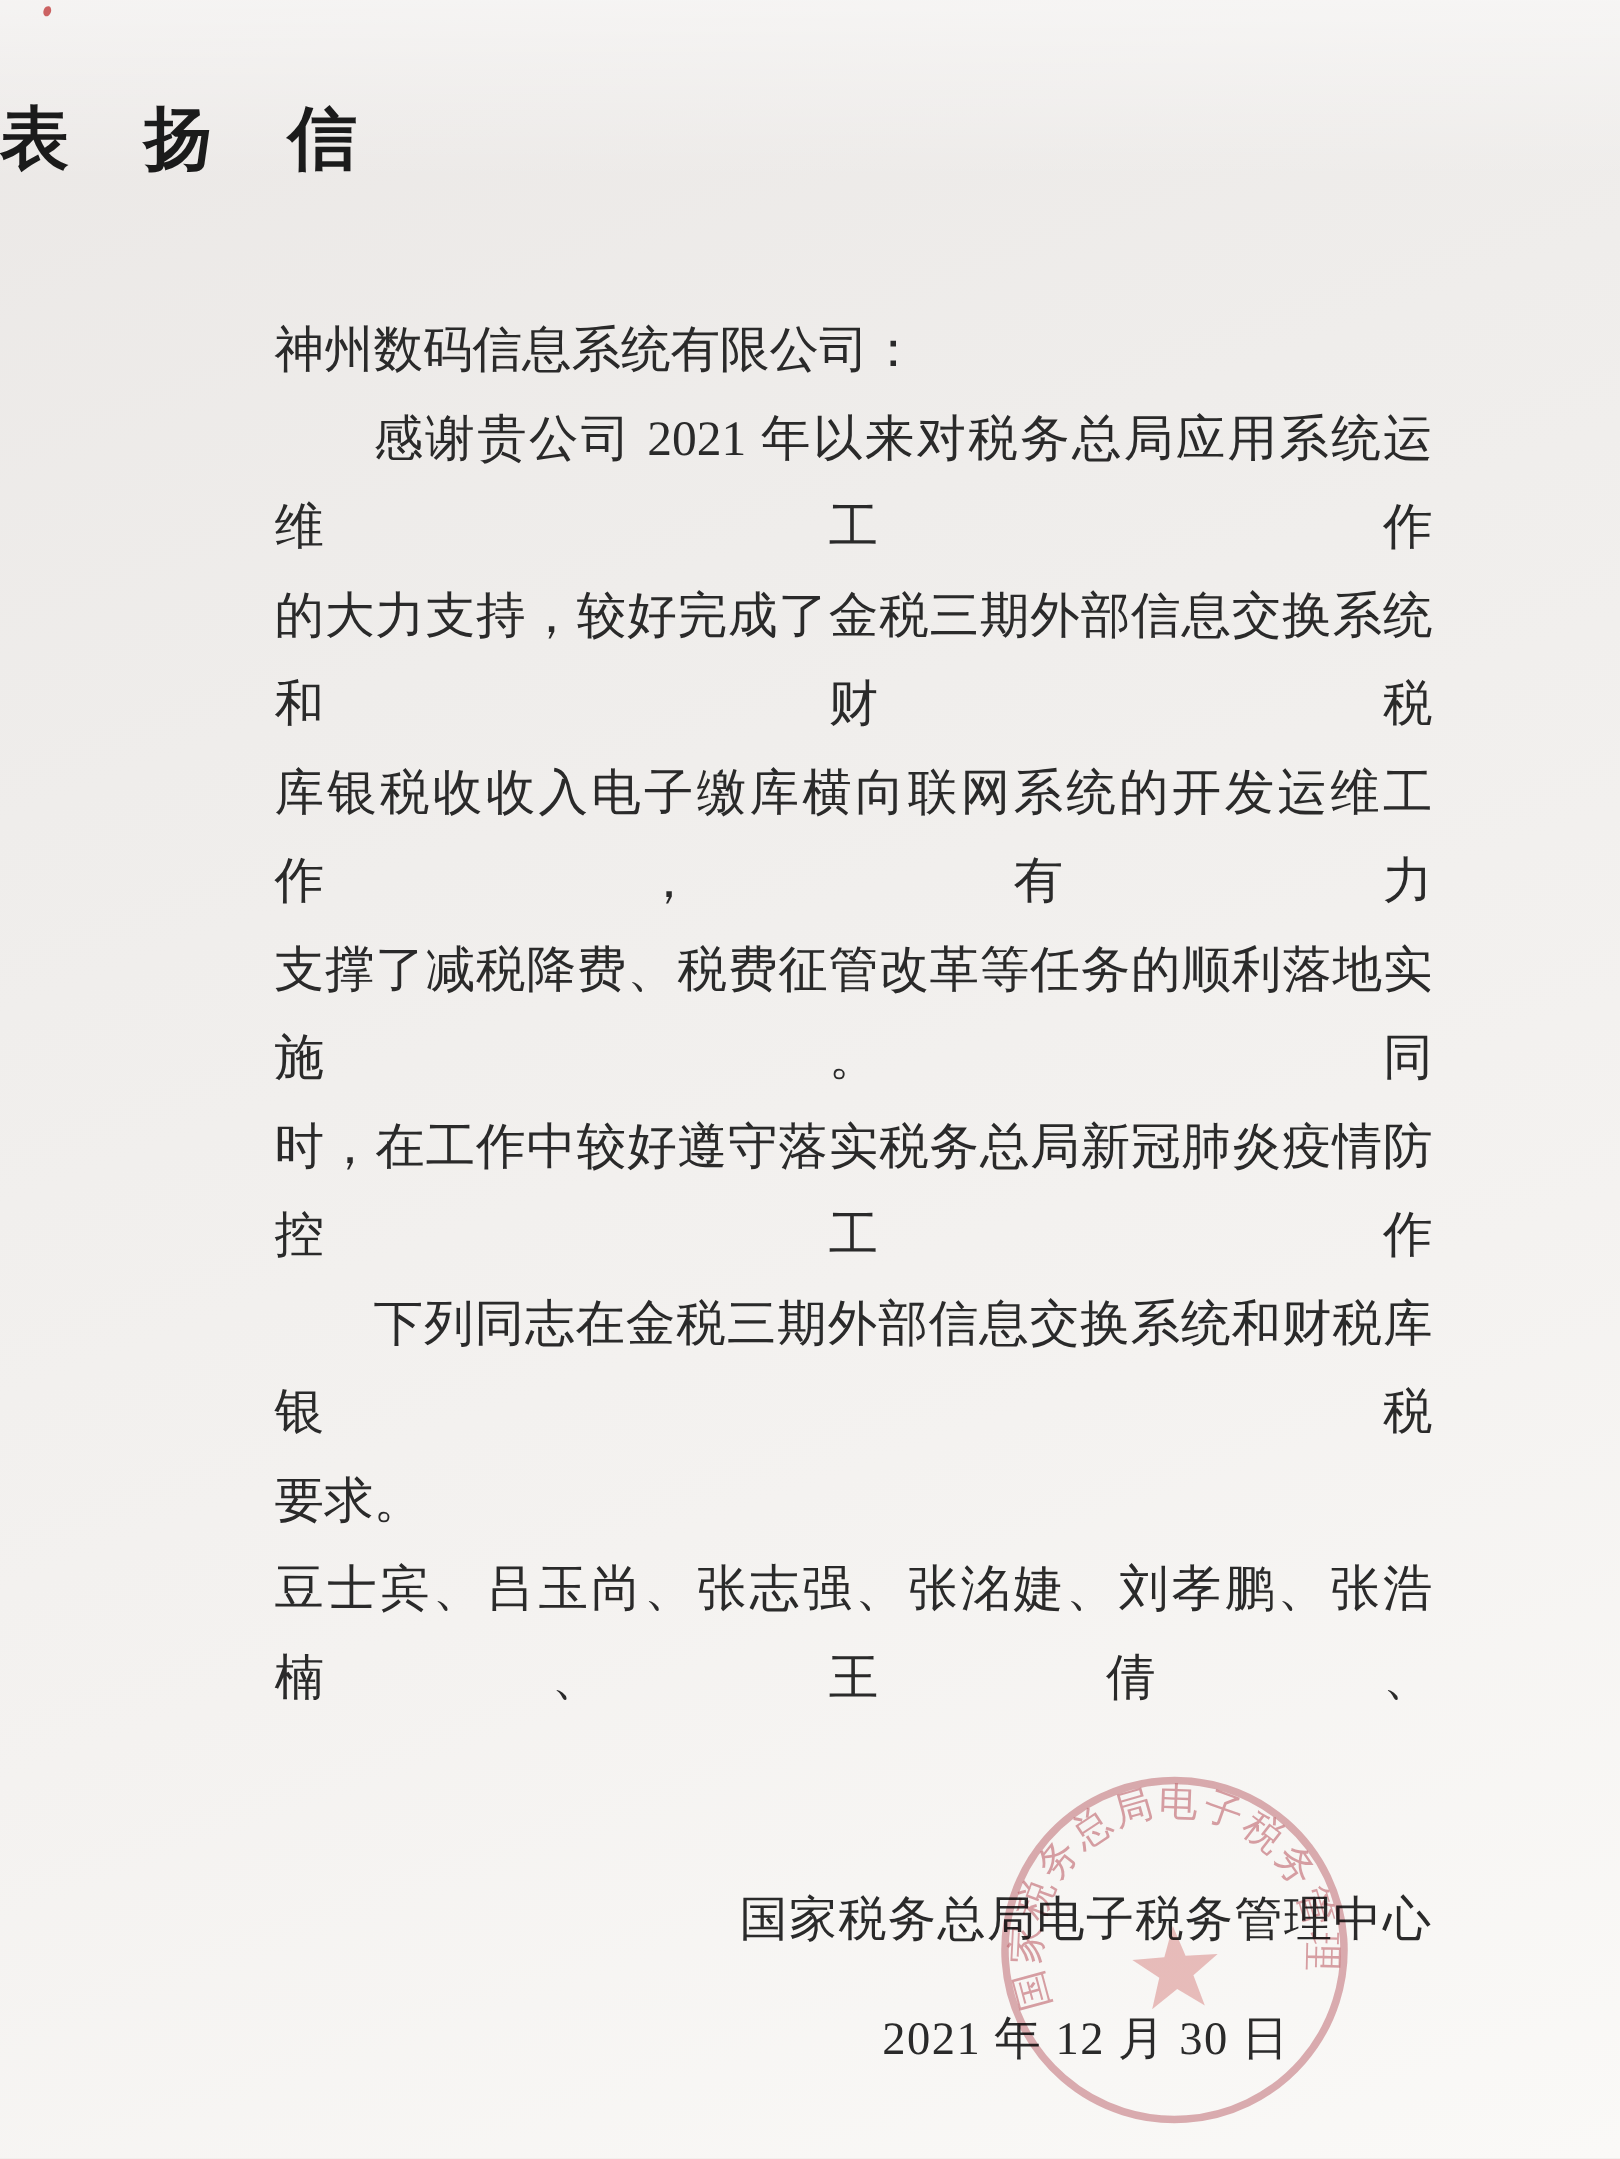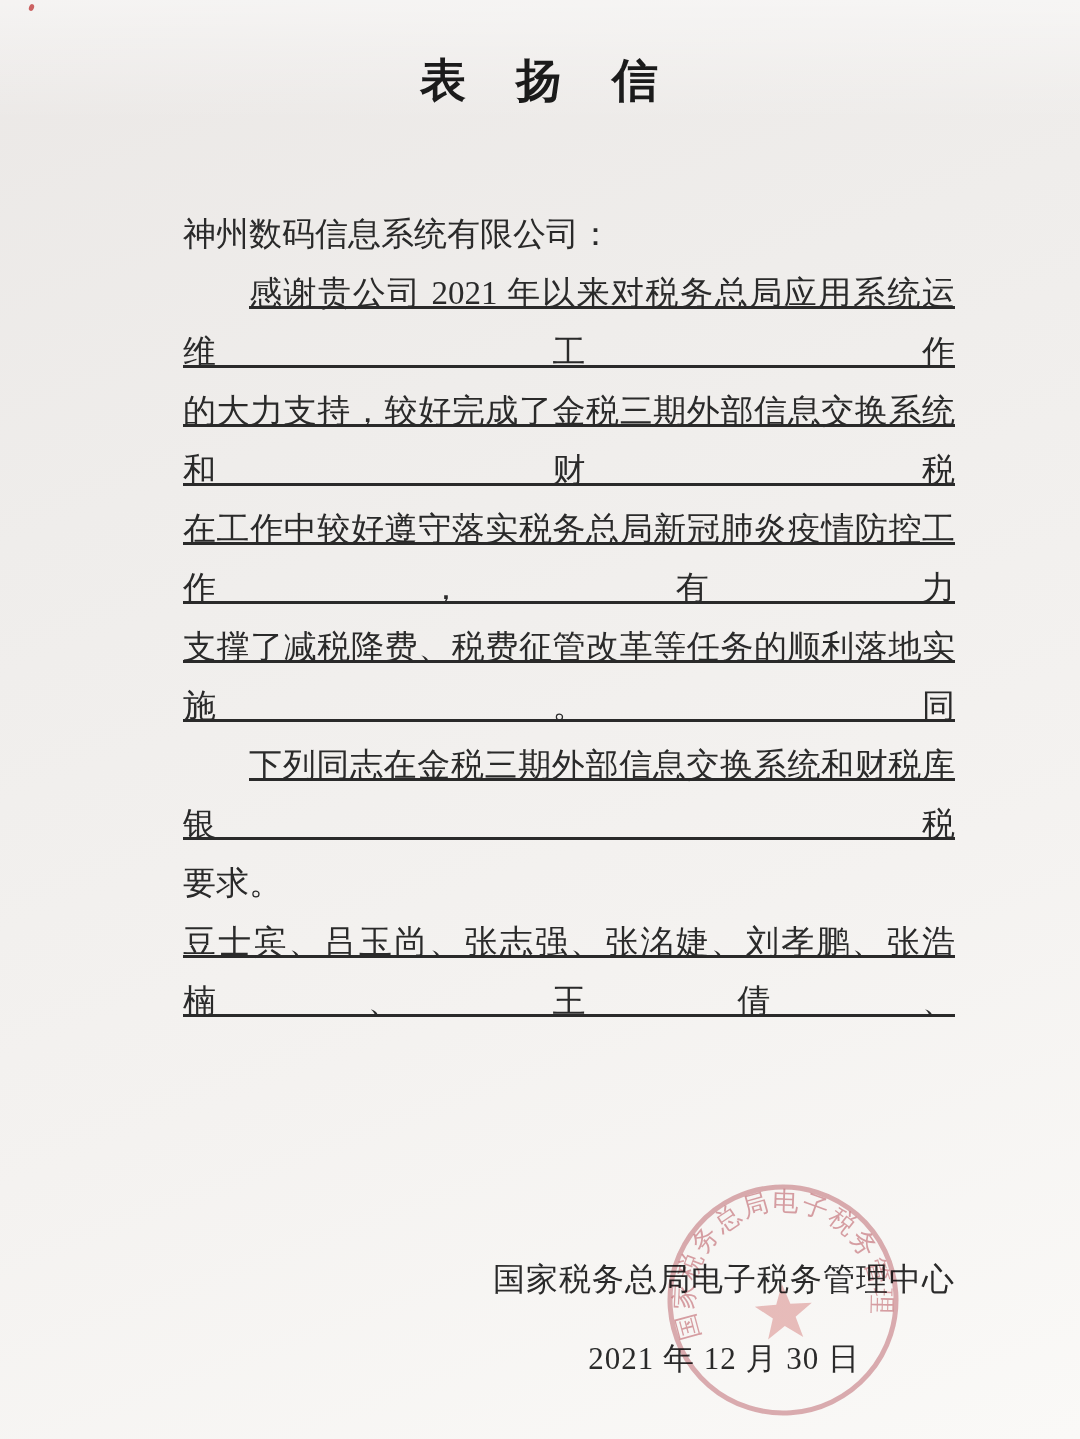--- a/index.html
+++ b/index.html
@@ -18,36 +18,34 @@
   .page::before{ 
     content:"";position:absolute;left:0;top:0;right:0;height:120px;
     background:linear-gradient(180deg,rgba(255,255,255,0.5),rgba(255,255,255,0));
     pointer-events:none;
   }
   .red-speck{
     position:absolute;left:29px;top:4px;width:5px;height:7px;border-radius:50%;
     background:rgba(190,50,50,0.75);transform:rotate(20deg);
   }
   .letter-title{
-    position:absolute;left:0;top:50px;width:100%;
-    text-align:center;
+    position:absolute;left:0;top:62px;width:100%;
     font-size:46px;font-weight:bold;color:#1b1b1b;
     letter-spacing:2px;
   }
   .letter-body{
     position:absolute;left:163px;top:205px;width:792px;
     font-size:33px;line-height:59px;
     color:#2a2a2a;
   }
   .body-line{white-space:nowrap;margin-left:20px;}
   .body-line.stretch{
     white-space:normal;
     text-align:justify;
     text-align-last:justify;
-    text-decoration:underline;
   }
   .body-line.indent{padding-left:66px;}
   .body-line.stretch.indent{
     padding-left:0;
     text-indent:66px;
   }
   .sign-block{
     position:absolute;right:125px;top:1258px;
     text-align:center;
     font-size:32px;color:#2a2a2a;
@@ -67,22 +65,23 @@
 <div class="page">
 
   <div class="red-speck"></div>
 
   <div class="letter-title">表　扬　信</div>
 
   <div class="letter-body">
     <div class="body-line">神州数码信息系统有限公司：</div>
     <div class="body-line stretch indent">感谢贵公司 2021 年以来对税务总局应用系统运维工作</div>
     <div class="body-line stretch">的大力支持，较好完成了金税三期外部信息交换系统和财税</div>
-    <div class="body-line stretch">在工作中较好遵守落实税务总局新冠肺炎疫情防控工作，有力</div>
+    <div class="body-line stretch">库银税收收入电子缴库横向联网系统的开发运维工作，有力</div>
     <div class="body-line stretch">支撑了减税降费、税费征管改革等任务的顺利落地实施。同</div>
+    <div class="body-line stretch">时，在工作中较好遵守落实税务总局新冠肺炎疫情防控工作</div>
     <div class="body-line stretch indent">下列同志在金税三期外部信息交换系统和财税库银税</div>
     <div class="body-line">要求。</div>
     <div class="body-line stretch">豆士宾、吕玉尚、张志强、张洺婕、刘孝鹏、张浩楠、王倩、</div>
 
   </div>
 
   <div class="sign-block">
     <div class="sign-name">国家税务总局电子税务管理中心</div>
     <div class="sign-date">2021 年 12 月 30 日</div>
   </div>

